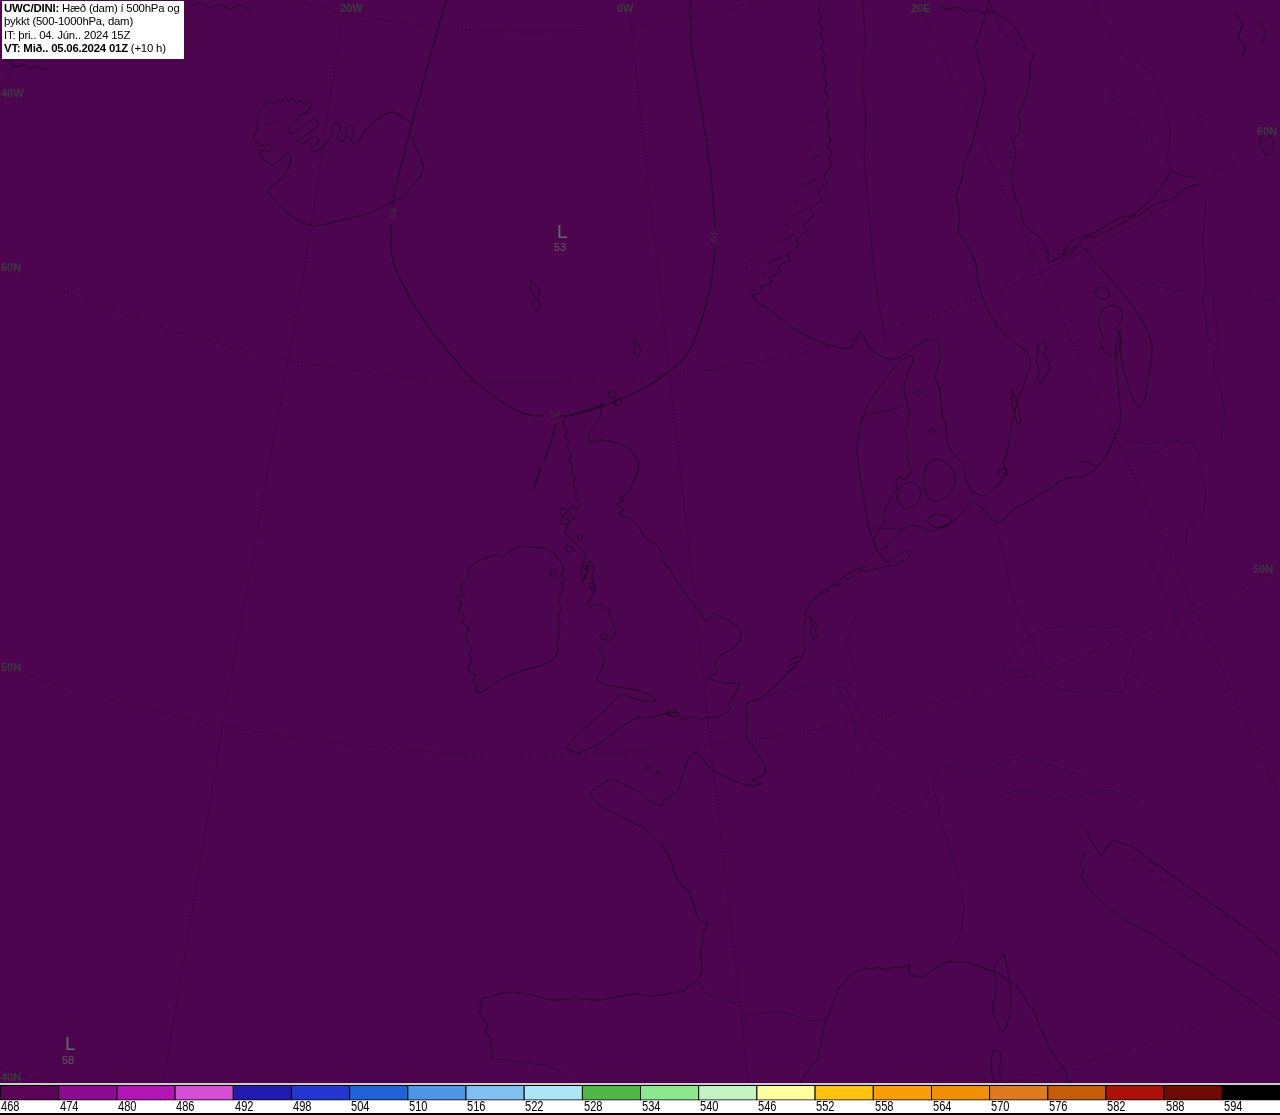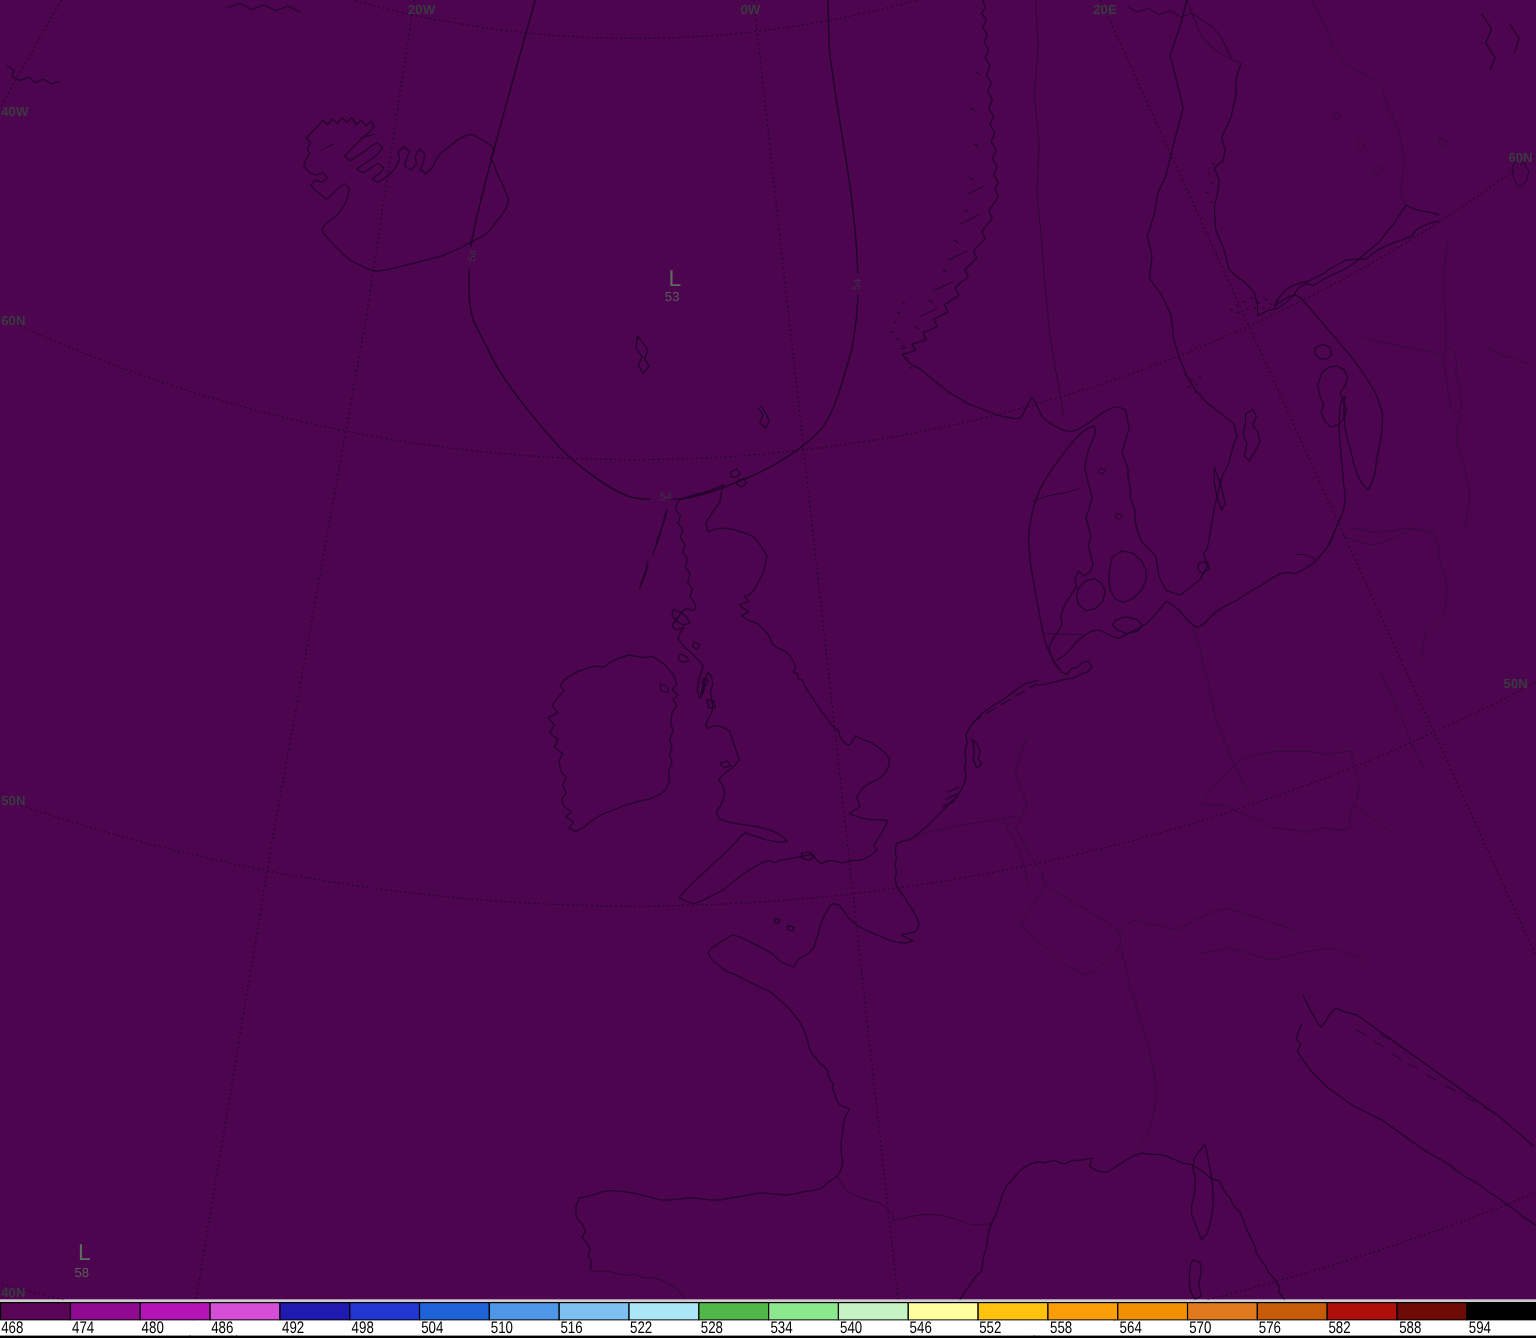--- a/index.html
+++ b/index.html
@@ -266,13 +266,14 @@
 <text x="875" y="1111" textLength="18.5" lengthAdjust="spacingAndGlyphs">558</text>
 <text x="933" y="1111" textLength="18.5" lengthAdjust="spacingAndGlyphs">564</text>
 <text x="991" y="1111" textLength="18.5" lengthAdjust="spacingAndGlyphs">570</text>
 <text x="1049" y="1111" textLength="18.5" lengthAdjust="spacingAndGlyphs">576</text>
 <text x="1107" y="1111" textLength="18.5" lengthAdjust="spacingAndGlyphs">582</text>
 <text x="1166" y="1111" textLength="18.5" lengthAdjust="spacingAndGlyphs">588</text>
 <text x="1224" y="1111" textLength="18.5" lengthAdjust="spacingAndGlyphs">594</text>
 </g>
 <rect x="0" y="1113" width="1280" height="2" fill="#000"></rect>
 </svg>
+<div id="titlebox"><b>UWC/DINI:</b> Hæð (dam) í 500hPa og<br>þykkt (500-1000hPa, dam)<br>IT: þri.. 04. Jún.. 2024 15Z<br><b>VT: Mið.. 05.06.2024 01Z</b> (+10 h)</div>
 </div>
 
 </body></html>

